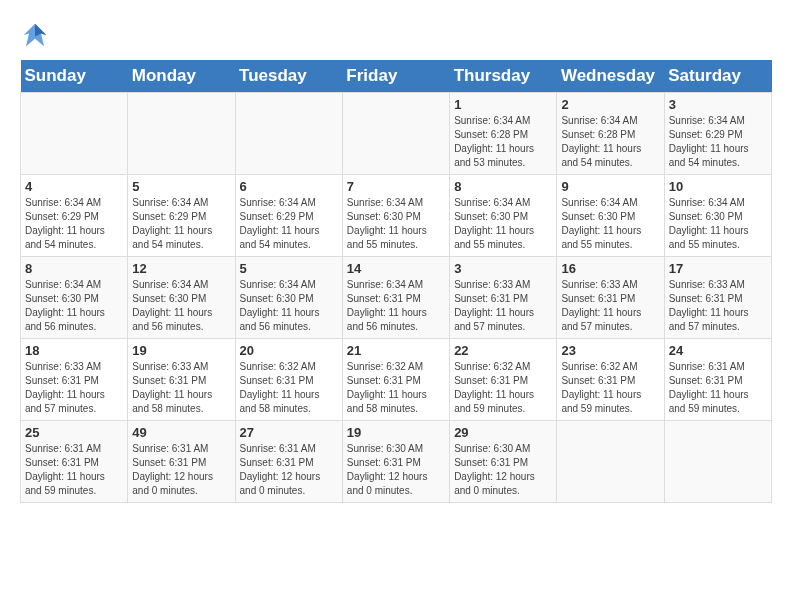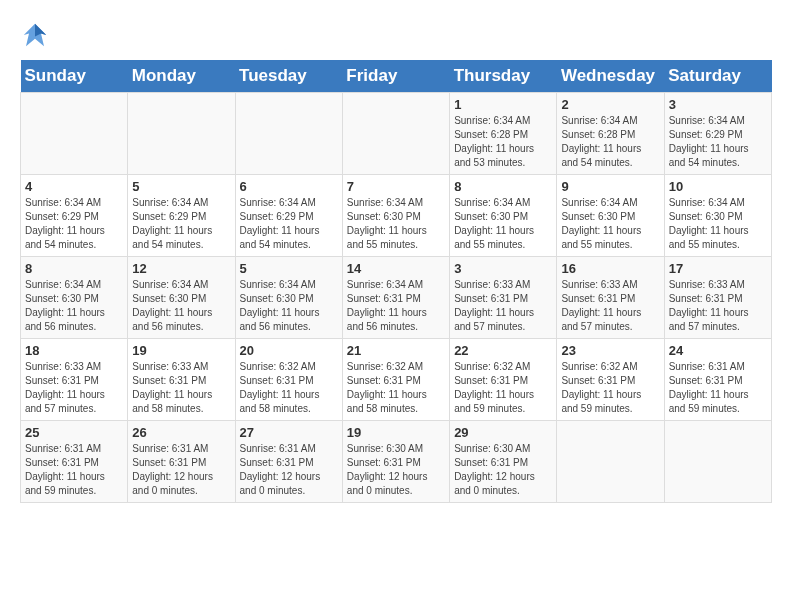--- a/index.html
+++ b/index.html
@@ -303,21 +303,21 @@
       </tr>
       <tr>
         <td>
           <span class="day-number">25</span>
           <div class="day-info" style="white-space: pre-line;">Sunrise: 6:31 AM
 Sunset: 6:31 PM
 Daylight: 11 hours
 and 59 minutes.</div>
         </td>
         <td>
-          <span class="day-number">26</span>
+          <span class="day-number">49</span>
           <div class="day-info" style="white-space: pre-line;">Sunrise: 6:31 AM
 Sunset: 6:31 PM
 Daylight: 12 hours
 and 0 minutes.</div>
         </td>
         <td>
           <span class="day-number">27</span>
           <div class="day-info" style="white-space: pre-line;">Sunrise: 6:31 AM
 Sunset: 6:31 PM
 Daylight: 12 hours

